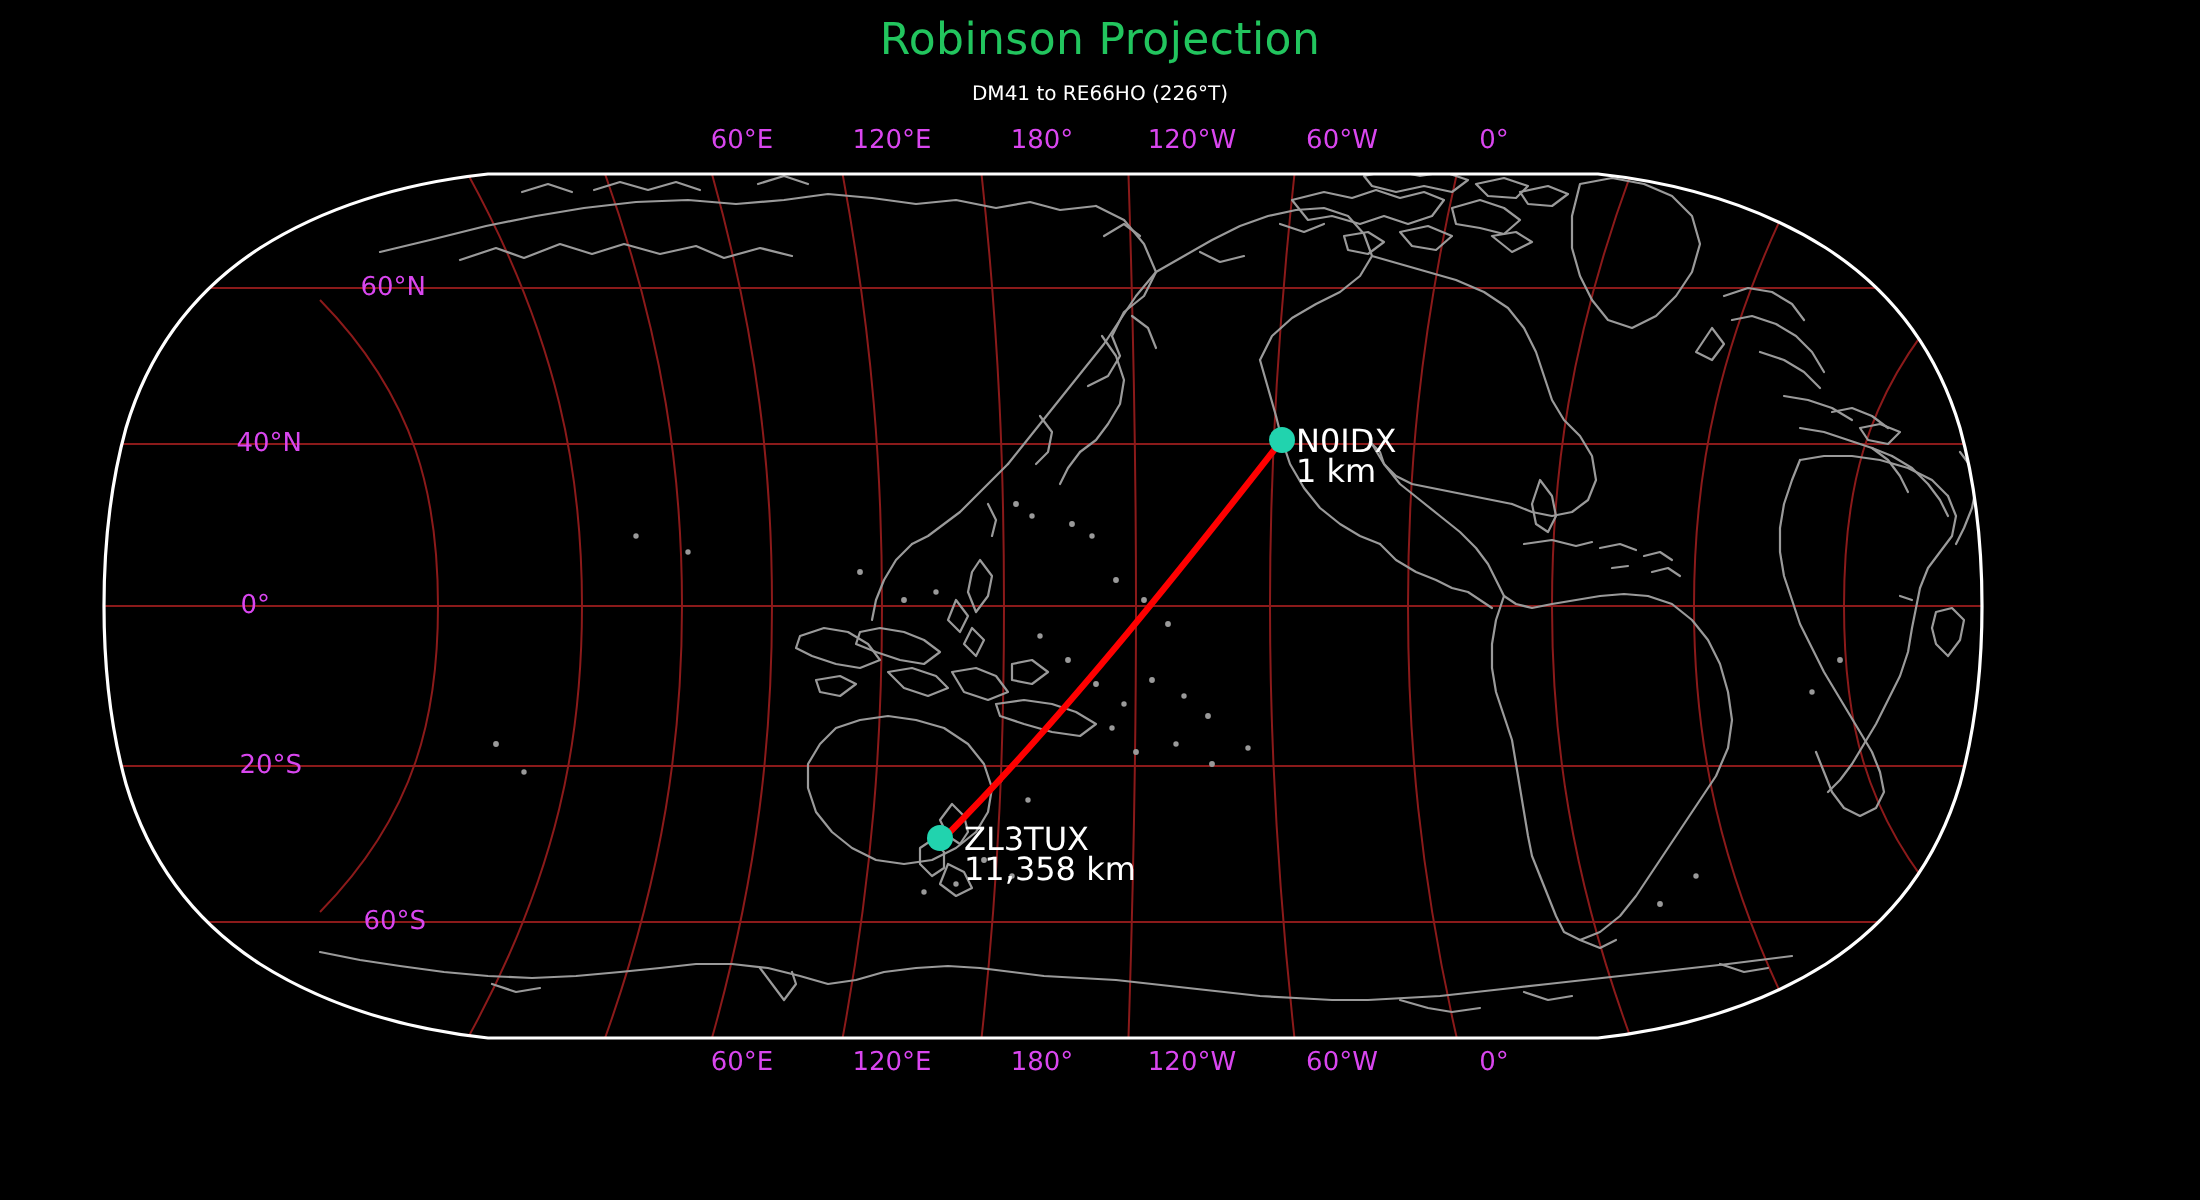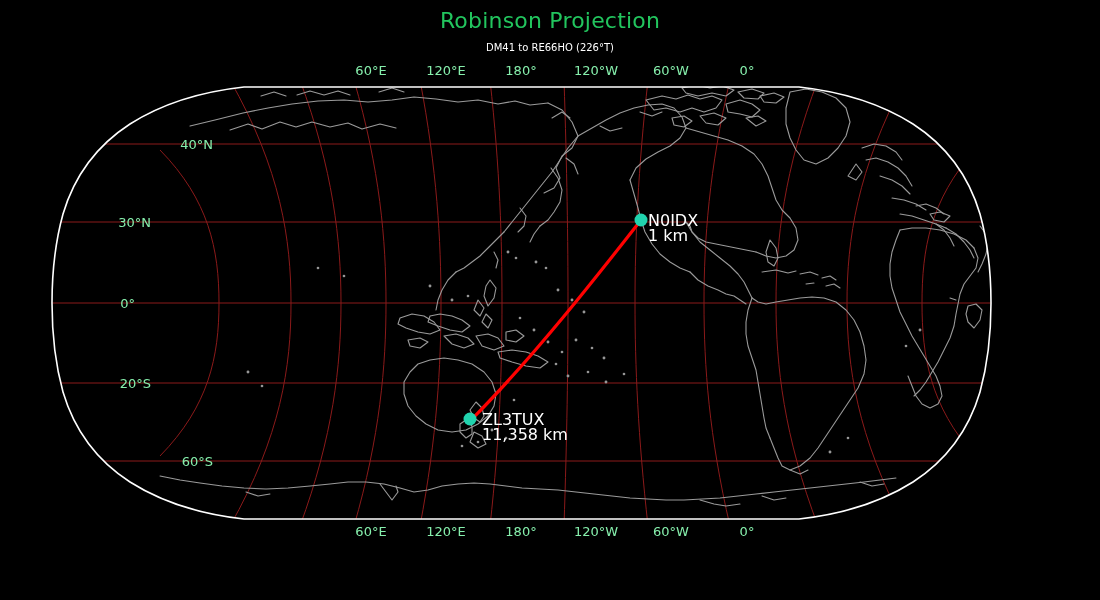--- a/index.html
+++ b/index.html
@@ -45,21 +45,21 @@
     color: #ffffff;
   }
   #map-svg {
     position: absolute;
     left: 0;
     top: 0;
   }
   .tick-label {
     position: absolute;
     font-size: 13px;
-    color: #86efac;
+    color: #d946ef;
     white-space: nowrap;
   }
   .lon-top { transform: translateX(-50%); }
   .lon-bottom { transform: translateX(-50%); }
   .lat-left { transform: translate(-100%, -50%); }
   .station-label {
     position: absolute;
     font-size: 16px;
     color: #ffffff;
     white-space: nowrap;
@@ -327,22 +327,22 @@
   <div class="tick-label lon-top" style="left:671px; top:63px;">60°W</div>
   <div class="tick-label lon-top" style="left:747px; top:63px;">0°</div>
 
   <div class="tick-label lon-bottom" style="left:371px; top:524px;">60°E</div>
   <div class="tick-label lon-bottom" style="left:446px; top:524px;">120°E</div>
   <div class="tick-label lon-bottom" style="left:521px; top:524px;">180°</div>
   <div class="tick-label lon-bottom" style="left:596px; top:524px;">120°W</div>
   <div class="tick-label lon-bottom" style="left:671px; top:524px;">60°W</div>
   <div class="tick-label lon-bottom" style="left:747px; top:524px;">0°</div>
 
-  <div class="tick-label lat-left" style="left:213px; top:144px;">40°N</div>
-  <div class="tick-label lat-left" style="left:151px; top:222px;">30°N</div>
+  <div class="tick-label lat-left" style="left:213px; top:144px;">60°N</div>
+  <div class="tick-label lat-left" style="left:151px; top:222px;">40°N</div>
   <div class="tick-label lat-left" style="left:135px; top:303px;">0°</div>
   <div class="tick-label lat-left" style="left:151px; top:383px;">20°S</div>
   <div class="tick-label lat-left" style="left:213px; top:461px;">60°S</div>
 
   <div class="station-label" style="left:648px; top:213px;">
     <div>N0IDX</div>
     <div>1 km</div>
   </div>
 
   <div class="station-label" style="left:482px; top:412px;">

